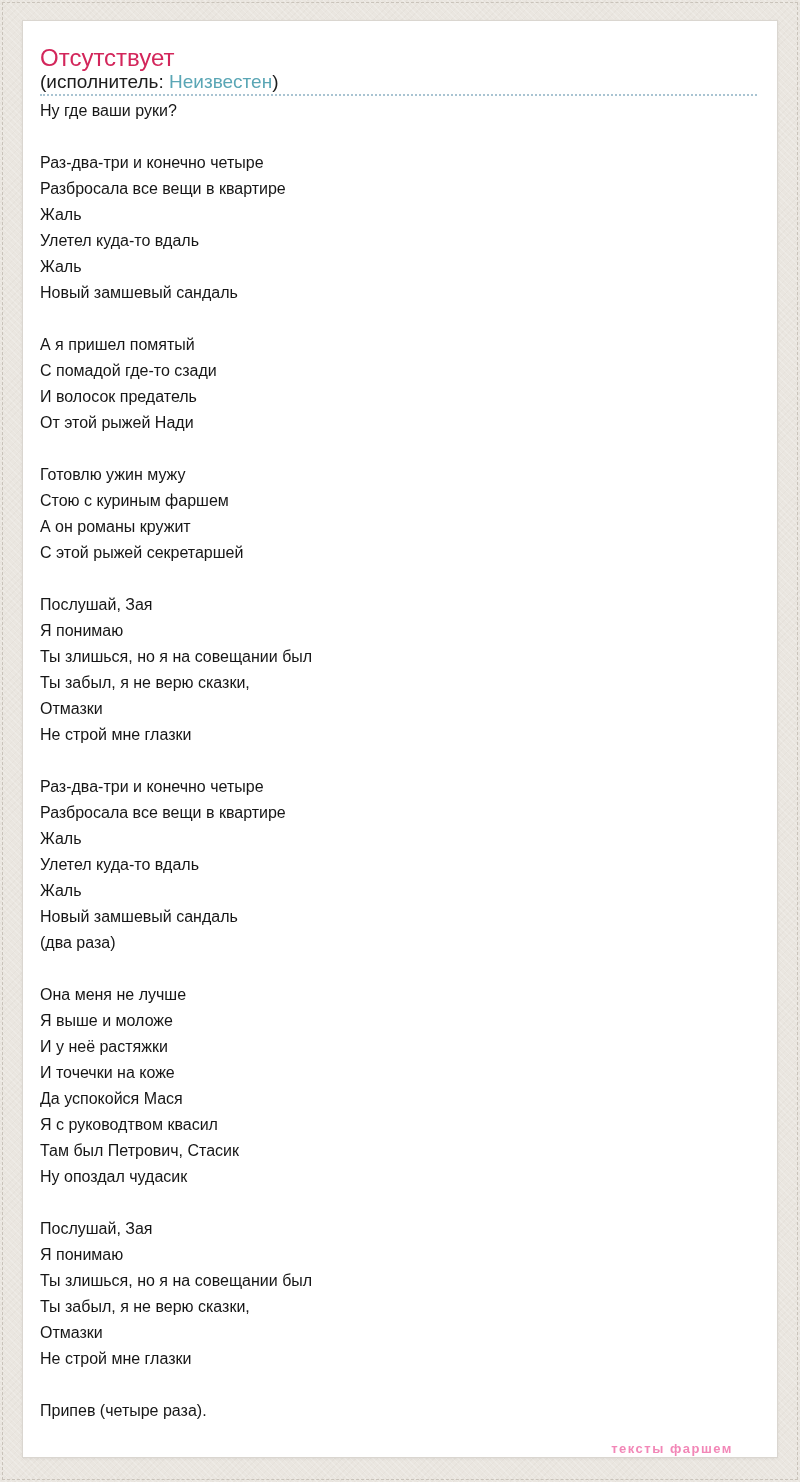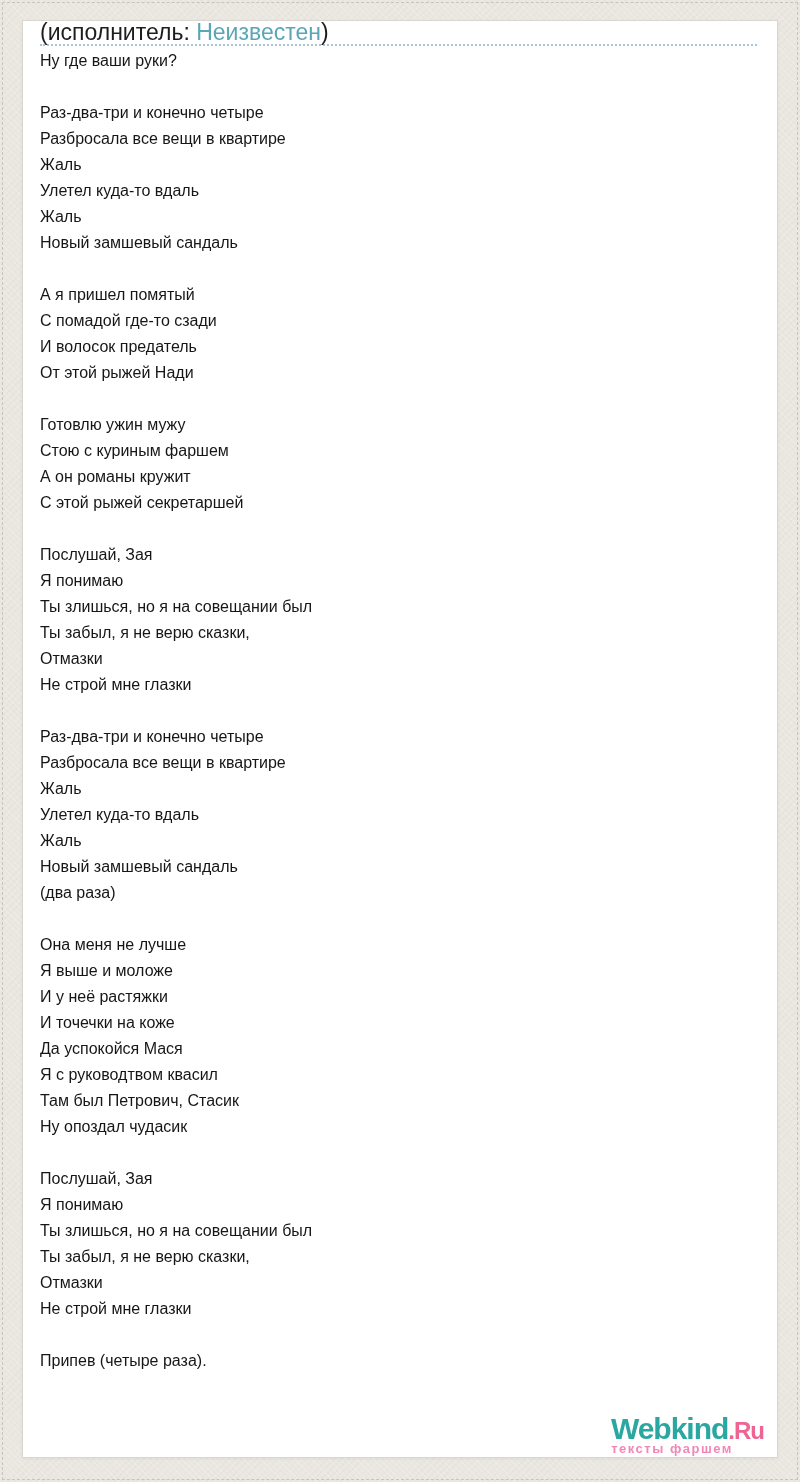--- a/index.html
+++ b/index.html
@@ -33,21 +33,21 @@
     padding: 0 20px 0 17px;
   }
   .title {
     font-size: 24px;
     font-weight: normal;
     line-height: 26px;
     margin-top: 24px;
     color: #d3265b;
   }
   .artist {
-    font-size: 23px;
+    font-size: 19px;
     line-height: 18px;
     color: #1d1d1d;
     margin-top: 2px;
     padding-bottom: 3px;
     border-bottom: 2px dotted #a9c4d2;
   }
   .artist-link {
     color: #5aa6b5;
     text-decoration: none;
     cursor: pointer;
@@ -84,20 +84,21 @@
     margin-top: -4px;
     padding-right: 31px;
   }
 </style>
 </head>
 <body>
 
 <div class="stitch"></div>
 
 <div class="card">
+  <h1 class="title" style="color: rgb(211, 38, 91);">Отсутствует</h1>
 
   <div class="artist">
     <span>(исполнитель:</span>
     <a class="artist-link" style="color: rgb(90, 166, 181);">Неизвестен</a><span>)</span>
   </div>
 
   <div class="lyrics">Ну где ваши руки?
 
 Раз-два-три и конечно четыре
 Разбросала все вещи в квартире
@@ -143,18 +144,15 @@
 Послушай, Зая
 Я понимаю
 Ты злишься, но я на совещании был
 Ты забыл, я не верю сказки,
 Отмазки
 Не строй мне глазки
 
 Припев (четыре раза).</div>
 
   <div class="logo">
-    <div class="logo-top">
-      <span class="logo-main" style="color: rgb(42, 167, 161);">Webkind</span><span class="logo-suffix" style="color: rgb(238, 100, 146);">.Ru</span>
-    </div>
     <div class="logo-tagline" style="color: rgb(242, 135, 183);">тексты фаршем</div>
   </div>
 </div>
 
 </body></html>

